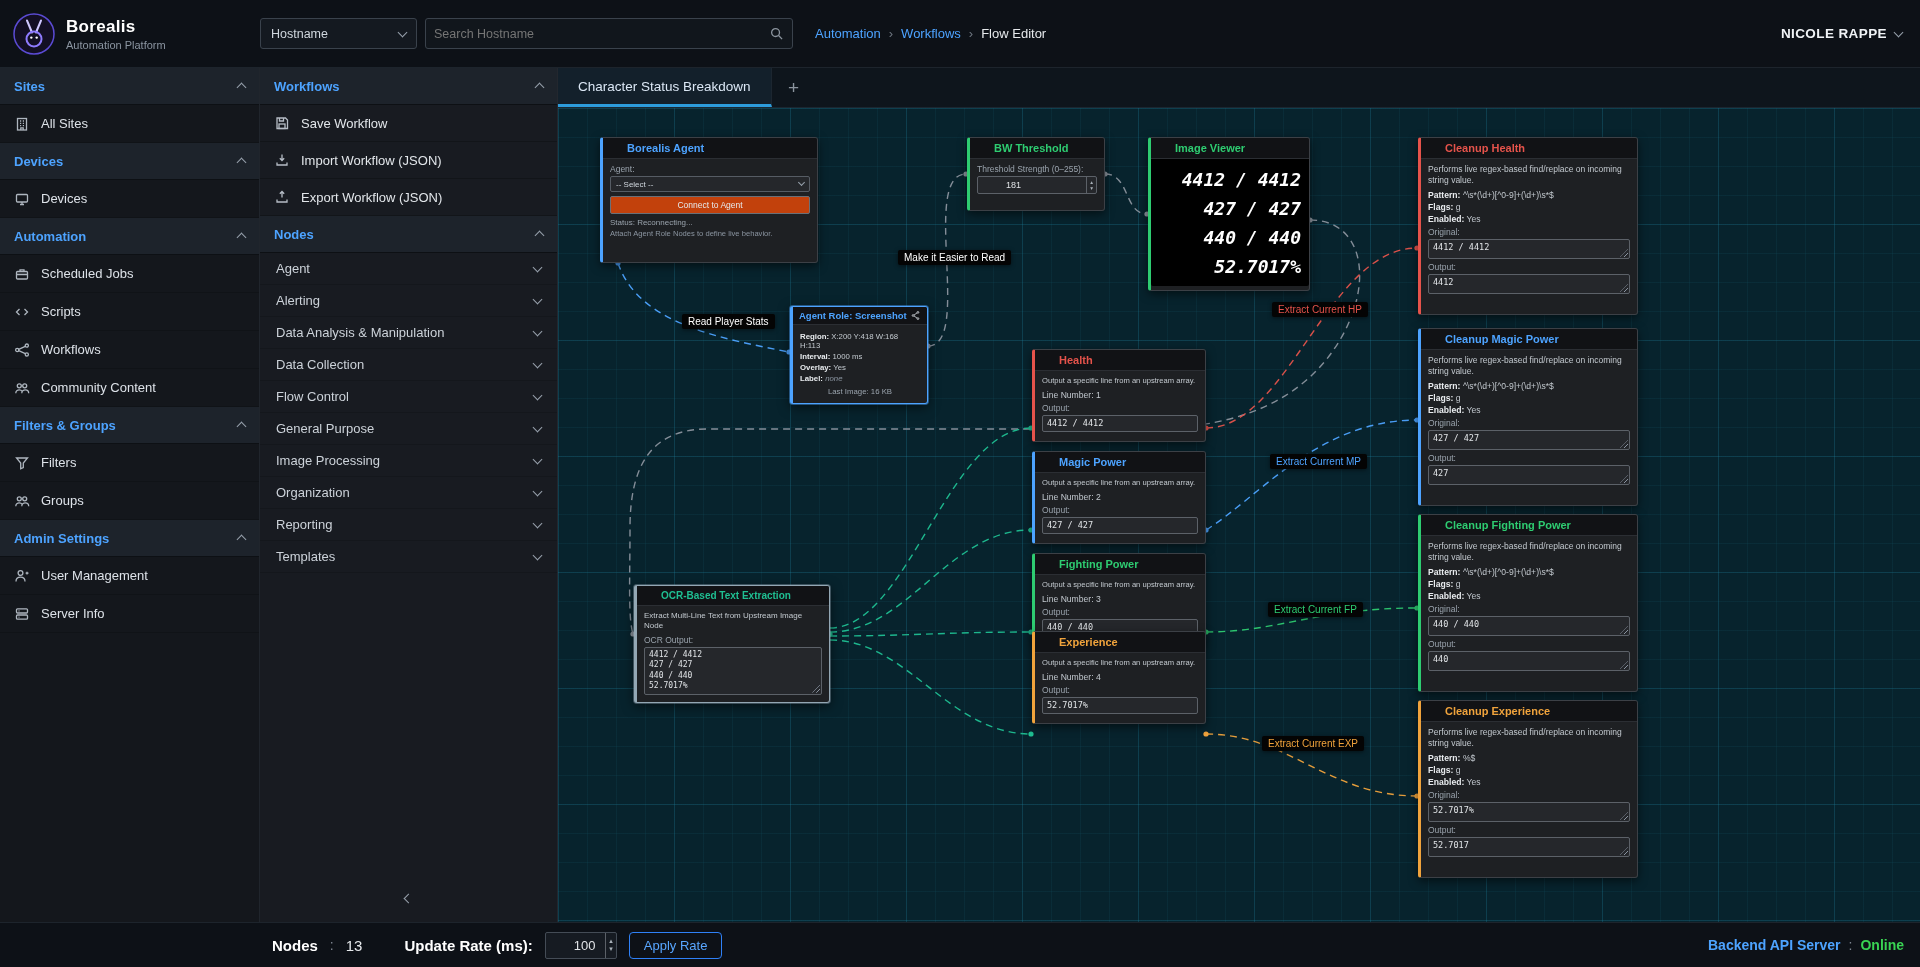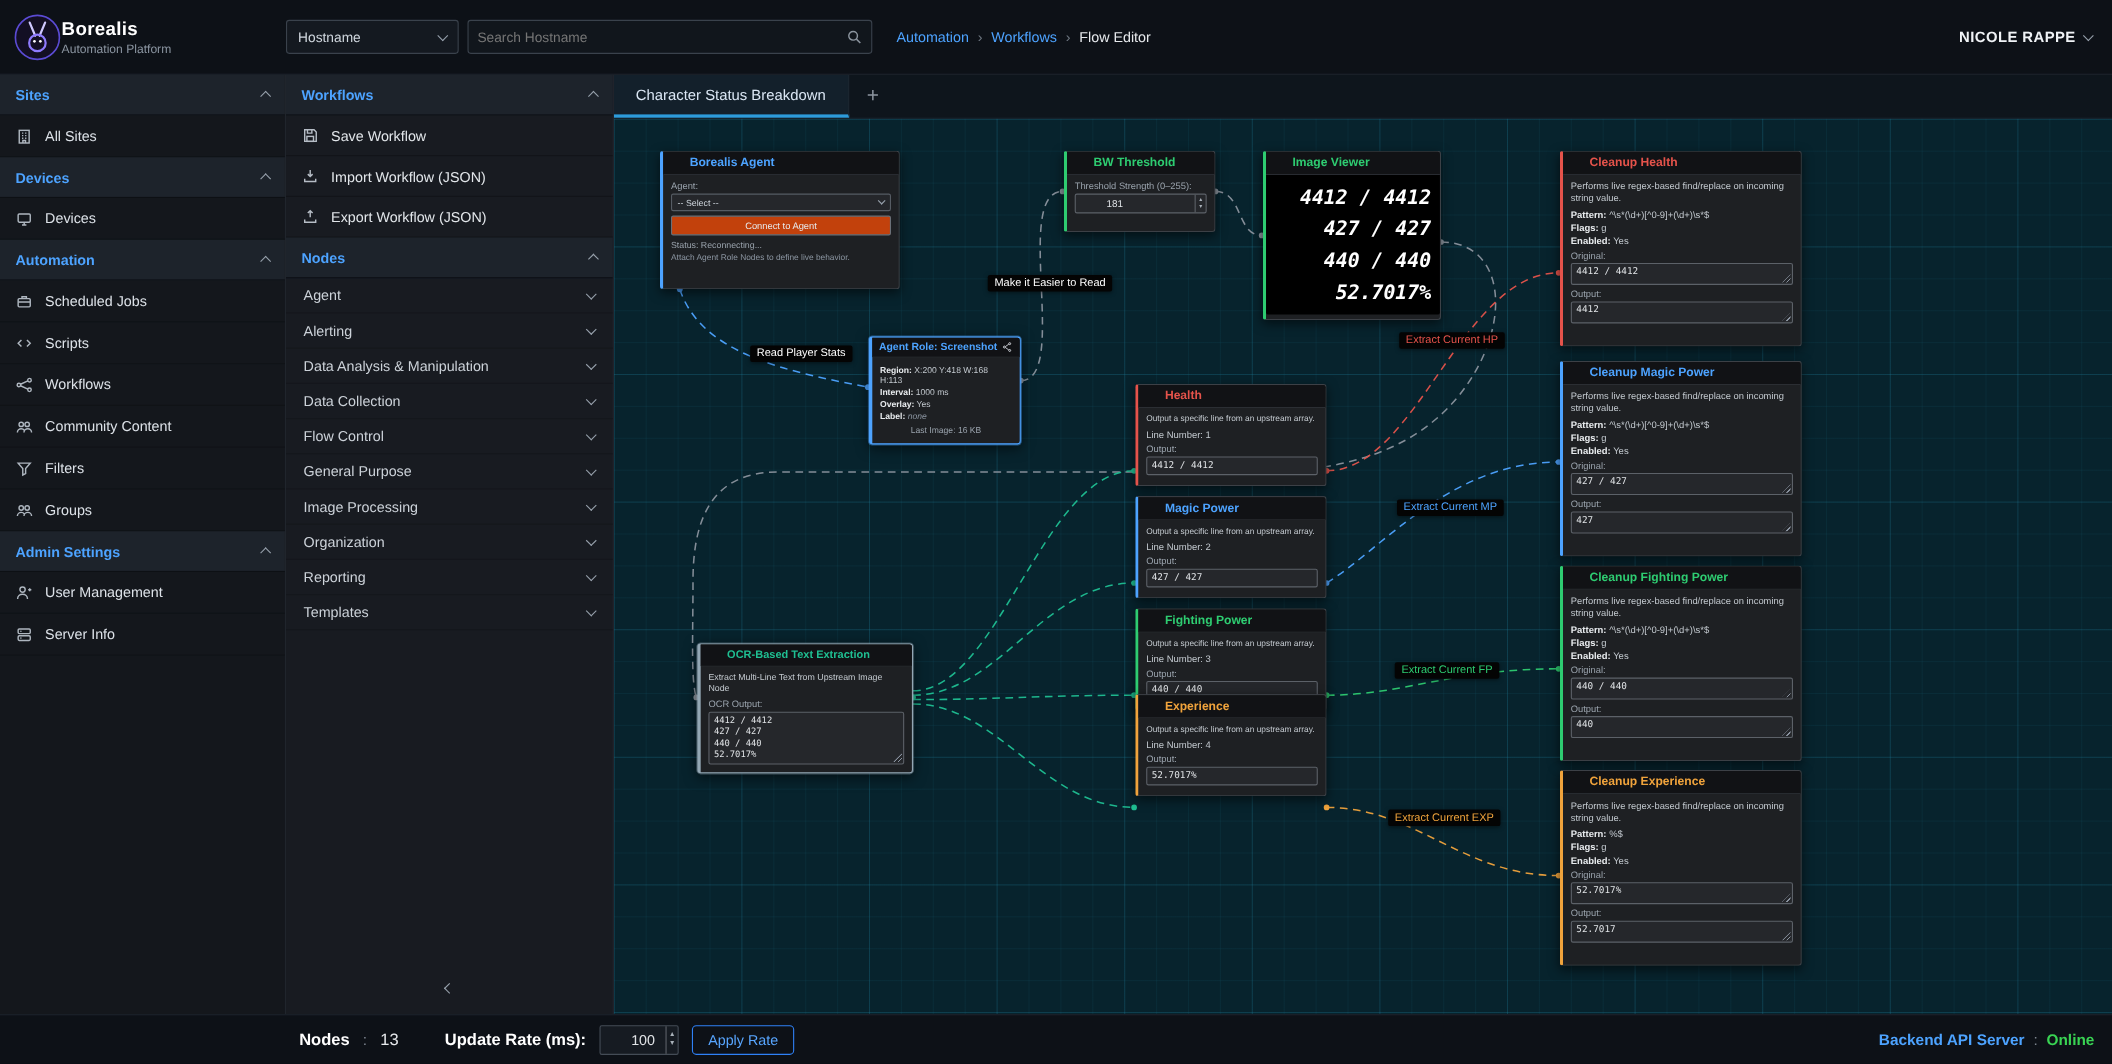--- a/index.html
+++ b/index.html
@@ -3,21 +3,21 @@
 <meta charset="utf-8">
 <style>
   * { box-sizing: border-box; margin: 0; padding: 0; }
   html,body { width:1920px; height:967px; overflow:hidden; background:#0d1117;
     font-family:"Liberation Sans", sans-serif; }
   .app { position:relative; width:1920px; height:967px; background:#0d1117; color:#e6e9ec; }
 
   
   .topbar { position:absolute; top:0; left:0; right:0; height:68px; display:flex; align-items:center;
     background:#0d1117; border-bottom:1px solid #1d242c; padding-right:18px; z-index:30; }
-  .brand { width:260px; flex:none; display:flex; align-items:center; padding-left:12px; }
+  .brand { width:260px; flex:none; display:flex; align-items:center; gap:10px; padding-left:12px; }
   .brand-name { font-size:17px; font-weight:bold; color:#fff; letter-spacing:.3px; }
   .brand-sub { font-size:11px; color:#8b95a1; margin-top:2px; }
   .select { display:flex; align-items:center; justify-content:space-between; background:#141920;
     border:1px solid #3a424c; border-radius:3px; color:#d0d7de; font-size:12.5px; padding:0 10px; cursor:pointer; }
   .hostname { width:157px; height:31px; margin-right:8px; }
   .search { width:368px; height:31px; background:#11161c; border:1px solid #3a424c; border-radius:3px;
     display:flex; align-items:center; padding:0 8px; }
   .search input { flex:1; background:transparent; border:0; outline:none; color:#d0d7de; font-size:12.5px;
     font-family:"Liberation Sans", sans-serif; }
   .search svg { flex:none; }
@@ -252,20 +252,24 @@
     <div class="side-item">
       <span class="icon">
           <svg viewBox="0 0 16 16">
             <circle cx="5.3" cy="5.8" r="2"></circle>
             <circle cx="10.7" cy="5.8" r="2"></circle>
             <path d="M1.8 13.2c0-1.9 1.6-3.4 3.5-3.4 1.2 0 2.3.6 2.9 1.5M7.8 13.2c0-1.9 1.6-3.4 3.5-3.4s3.4 1.5 3.4 3.4"></path>
           </svg>
         </span>
       <span>Community Content</span>
     </div>
+    <div class="side-header">
+      <span>Filters &amp; Groups</span>
+      <span class="chev up"></span>
+    </div>
     <div class="side-item">
       <span class="icon">
           <svg viewBox="0 0 16 16">
             <path d="M2.5 3h11l-4.2 5v4.5l-2.6 1.3V8z"></path>
           </svg>
         </span>
       <span>Filters</span>
     </div>
     <div class="side-item">
       <span class="icon">

